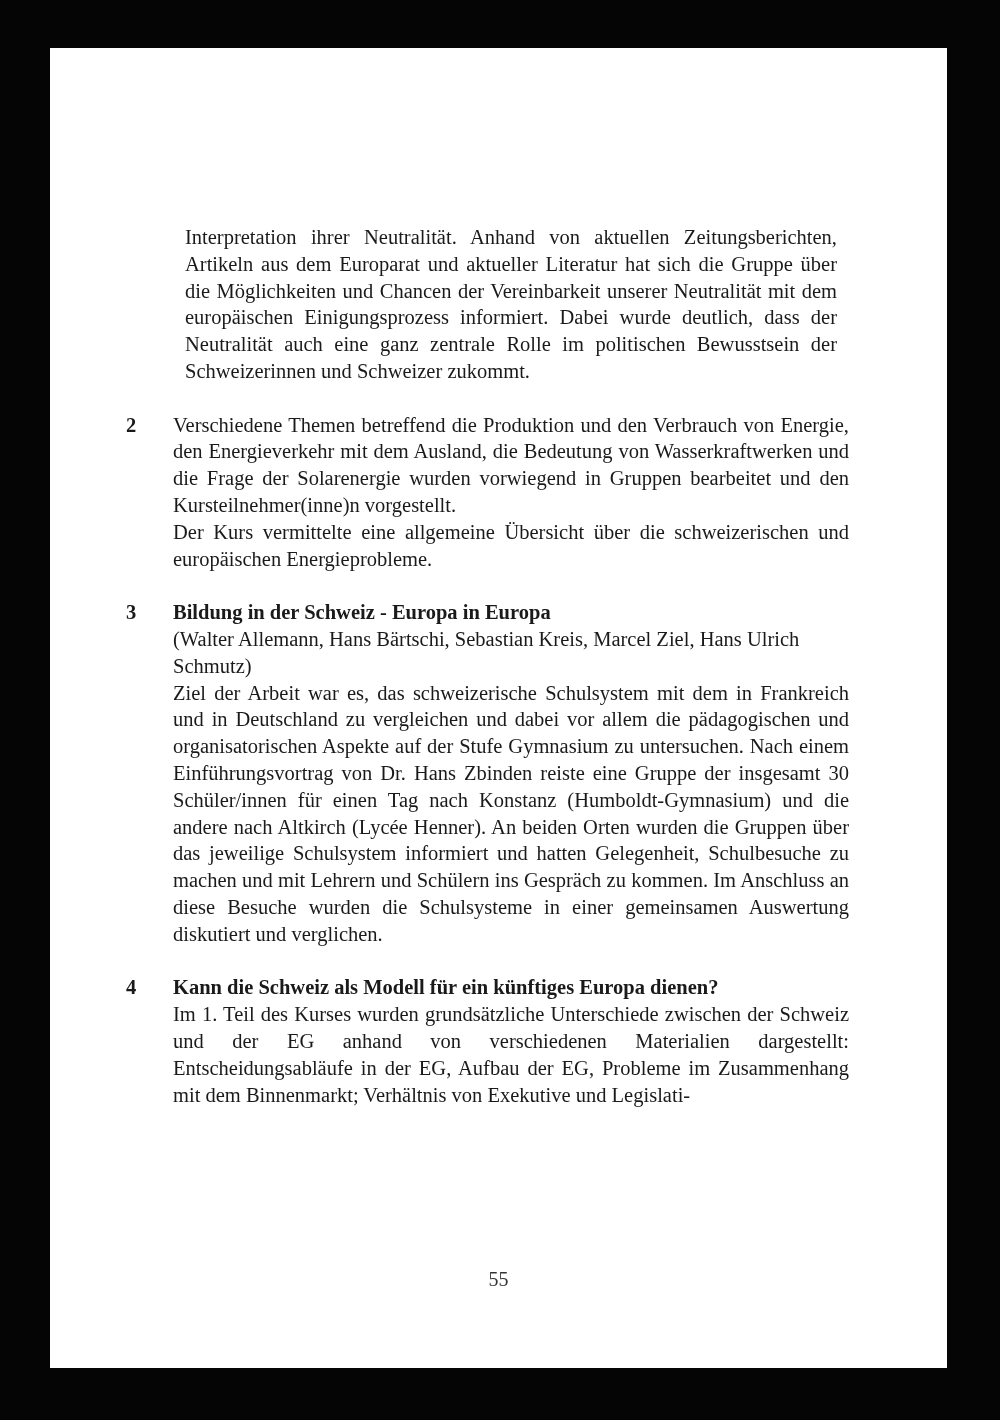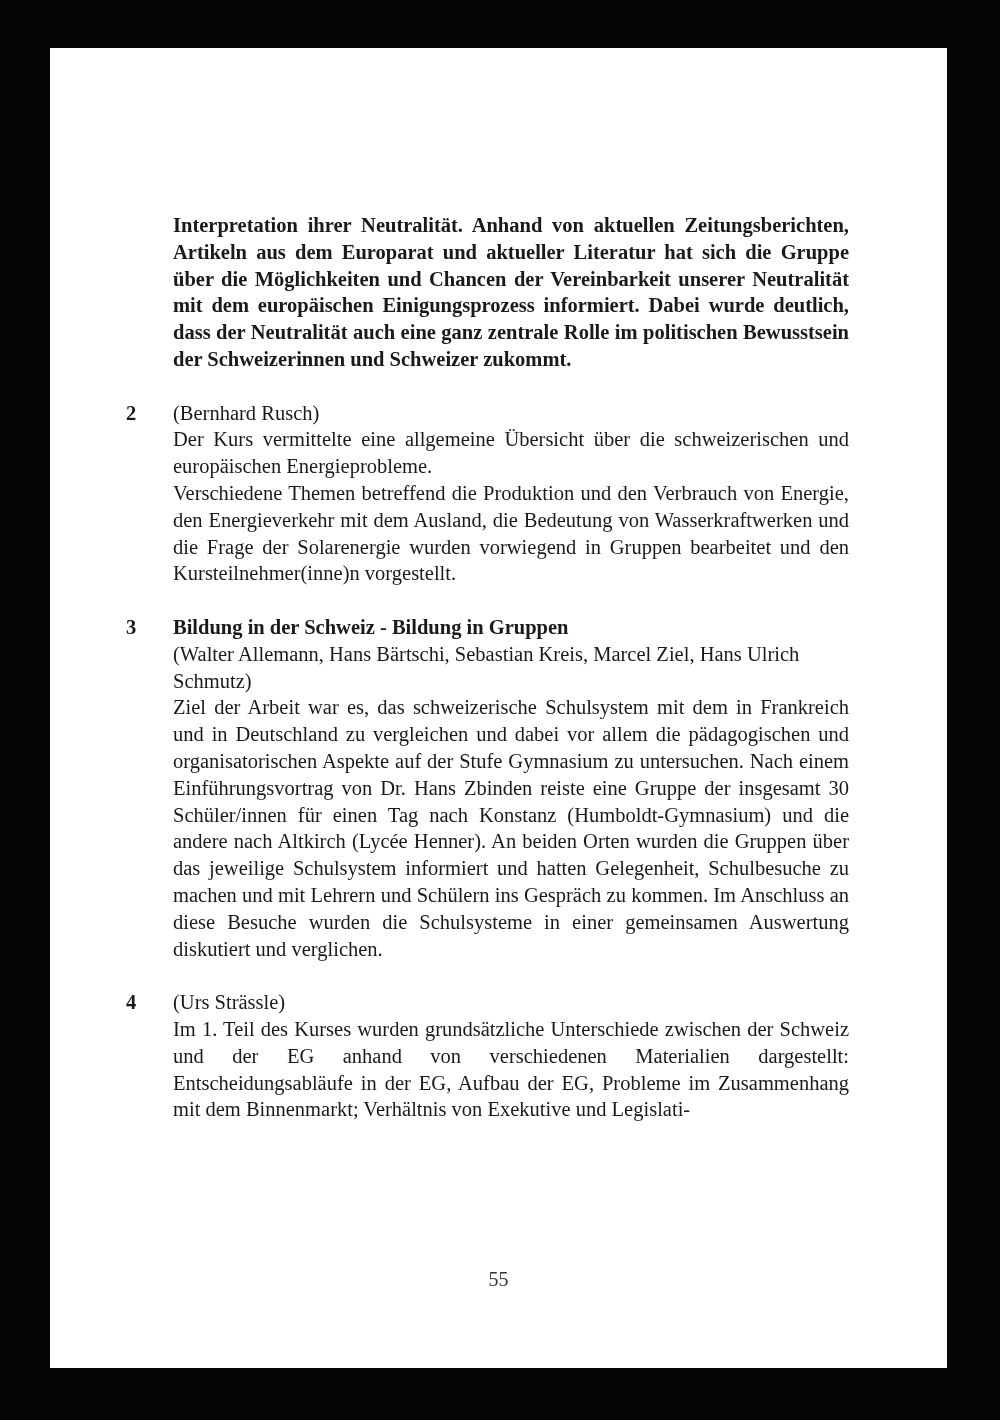--- a/index.html
+++ b/index.html
@@ -21,21 +21,21 @@
   .content {
     position: absolute;
     left: 123px;
     top: 164px;
     width: 676px;
     font-family: "Liberation Serif", serif;
     font-size: 20.5px;
     line-height: 26.8px;
     color: #1a1a1a;
   }
-  .para { text-align: justify; margin: 0; font-weight: bold; }
+  .para { text-align: justify; margin: 12px; }
   .section {
     position: relative;
     margin-top: 26.8px;
   }
   .sec-num {
     position: absolute;
     left: -47px;
     top: 0;
     font-weight: bold;
   }
@@ -56,33 +56,32 @@
 </style>
 </head>
 <body>
 
 <div class="page">
   <div class="content">
     <p class="para">Interpretation ihrer Neutralität. Anhand von aktuellen Zeitungsberichten, Artikeln aus dem Europarat und aktueller Literatur hat sich die Gruppe über die Möglichkeiten und Chancen der Vereinbarkeit unserer Neutralität mit dem europäischen Einigungsprozess informiert. Dabei wurde deutlich, dass der Neutralität auch eine ganz zentrale Rolle im politischen Bewusstsein der Schweizerinnen und Schweizer zukommt.</p>
 
     <div class="section">
       <span class="sec-num">2</span>
-      <p class="sec-author">(Bernhard Rusch)</p>
+      <p class="sec-body">Verschiedene Themen betreffend die Produktion und den Verbrauch von Energie, den Energieverkehr mit dem Ausland, die Bedeutung von Wasserkraftwerken und die Frage der Solarenergie wurden vorwiegend in Gruppen bearbeitet und den Kursteilnehmer(inne)n vorgestellt.</p>
       <p class="sec-body">Der Kurs vermittelte eine allgemeine Übersicht über die schweizerischen und europäischen Energieprobleme.</p>
-      <p class="sec-body">Verschiedene Themen betreffend die Produktion und den Verbrauch von Energie, den Energieverkehr mit dem Ausland, die Bedeutung von Wasserkraftwerken und die Frage der Solarenergie wurden vorwiegend in Gruppen bearbeitet und den Kursteilnehmer(inne)n vorgestellt.</p>
     </div>
 
     <div class="section">
       <span class="sec-num">3</span>
-      <p class="sec-title">Bildung in der Schweiz - Bildung in Gruppen</p>
+      <p class="sec-title">Bildung in der Schweiz - Europa in Europa</p>
       <p class="sec-author">(Walter Allemann, Hans Bärtschi, Sebastian Kreis, Marcel Ziel, Hans Ulrich Schmutz)</p>
       <p class="sec-body">Ziel der Arbeit war es, das schweizerische Schulsystem mit dem in Frankreich und in Deutschland zu vergleichen und dabei vor allem die pädagogischen und organisatorischen Aspekte auf der Stufe Gymnasium zu untersuchen. Nach einem Einführungsvortrag von Dr. Hans Zbinden reiste eine Gruppe der insgesamt 30 Schüler/innen für einen Tag nach Konstanz (Humboldt-Gymnasium) und die andere nach Altkirch (Lycée Henner). An beiden Orten wurden die Gruppen über das jeweilige Schulsystem informiert und hatten Gelegenheit, Schulbesuche zu machen und mit Lehrern und Schülern ins Gespräch zu kommen. Im Anschluss an diese Besuche wurden die Schulsysteme in einer gemeinsamen Auswertung diskutiert und verglichen.</p>
     </div>
 
     <div class="section">
       <span class="sec-num">4</span>
-      <p class="sec-author">(Urs Strässle)</p>
+      <p class="sec-title">Kann die Schweiz als Modell für ein künftiges Europa dienen?</p>
       <p class="sec-body">Im 1. Teil des Kurses wurden grundsätzliche Unterschiede zwischen der Schweiz und der EG anhand von verschiedenen Materialien dargestellt: Entscheidungsabläufe in der EG, Aufbau der EG, Probleme im Zusammenhang mit dem Binnenmarkt; Verhältnis von Exekutive und Legislati-</p>
     </div>
   </div>
 
   <div class="page-number">55</div>
 </div>
 
 </body></html>

